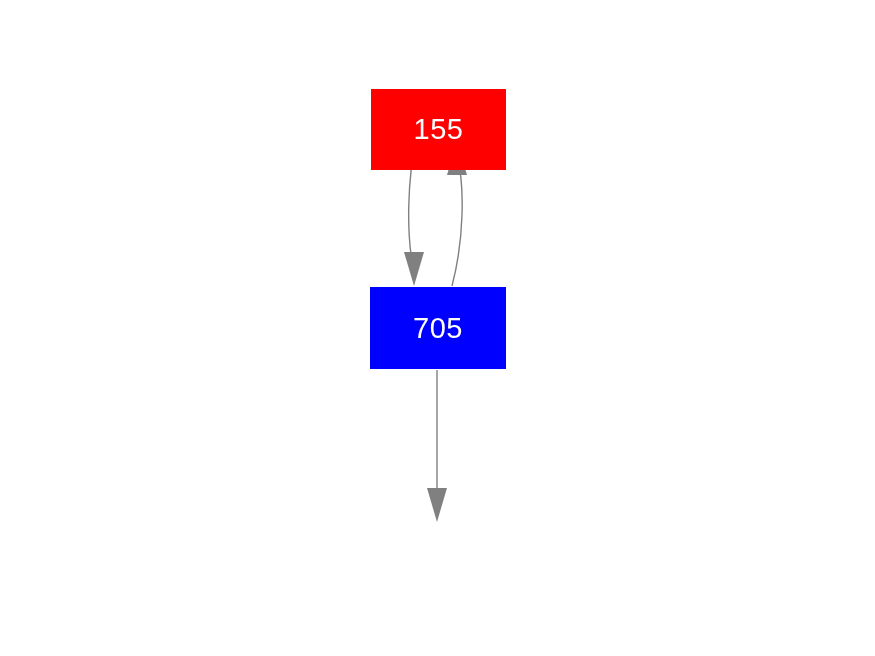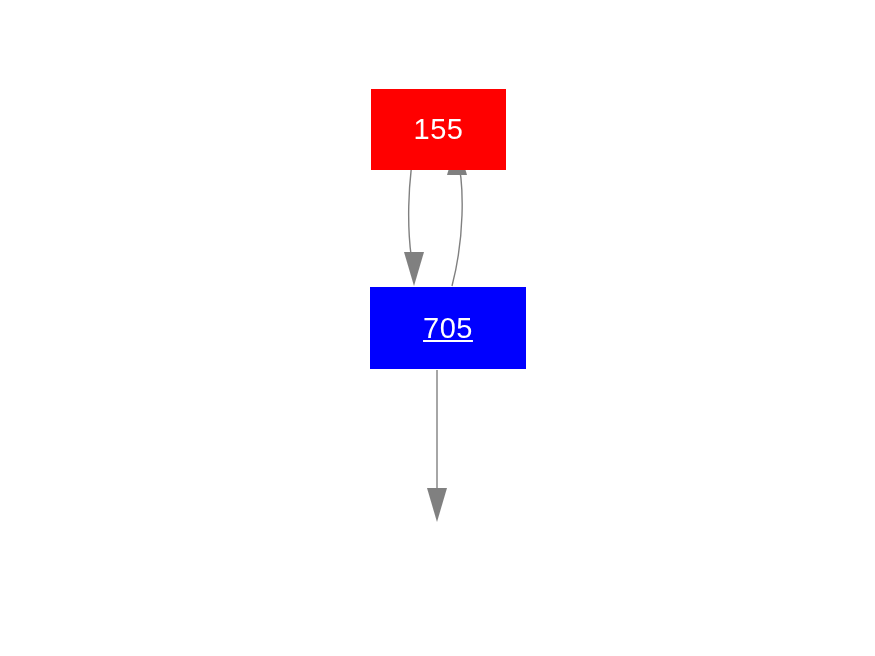--- a/index.html
+++ b/index.html
@@ -65,18 +65,18 @@
     <g>
       <path fill="none" stroke="#808080" stroke-width="1.4" d="M 437 370 L 437 508"></path>
       <polygon points="437,522 427,488 447,488" fill="#808080"></polygon>
     </g>
   </svg>
 
   <div class="node" id="node-155" style="left: 371px; top: 52px; width: 135px; height: 81px; background: rgb(255, 0, 0); color: rgb(255, 255, 255); font-size: 29px; margin-top: 37px;">
     <span class="node-label">155</span>
   </div>
 
-  <div class="node" id="node-705" style="left: 370px; top: 287px; width: 156px; height: 82px; background: rgb(0, 0, 255); color: rgb(255, 255, 255); font-size: 29px; text-decoration: underline;">
+  <div class="node" id="node-705" style="left: 370px; top: 287px; width: 136px; height: 82px; background: rgb(0, 0, 255); color: rgb(255, 255, 255); font-size: 29px;">
     <span class="node-label">705</span>
   </div>
 
 
 </div>
 
 </body></html>

